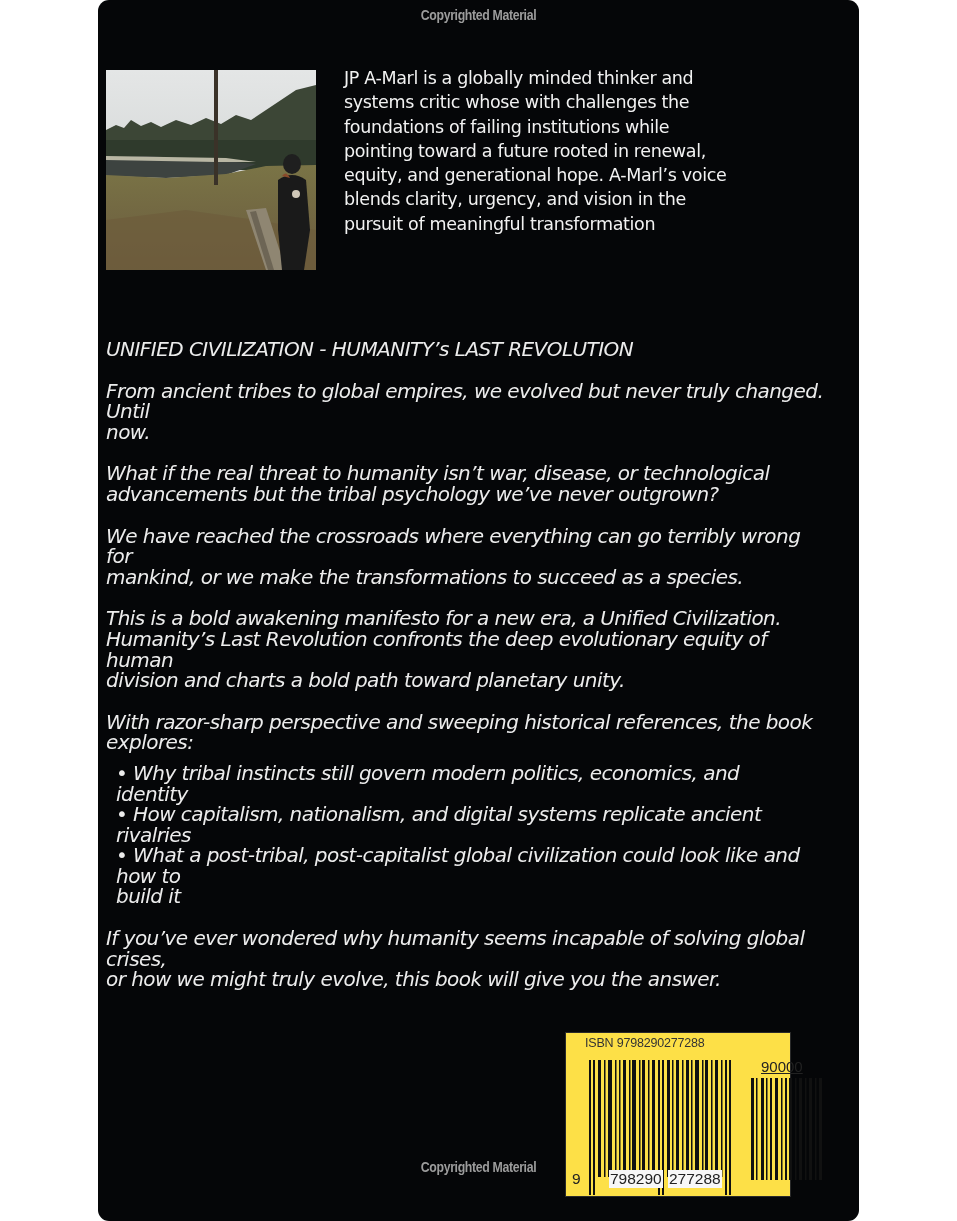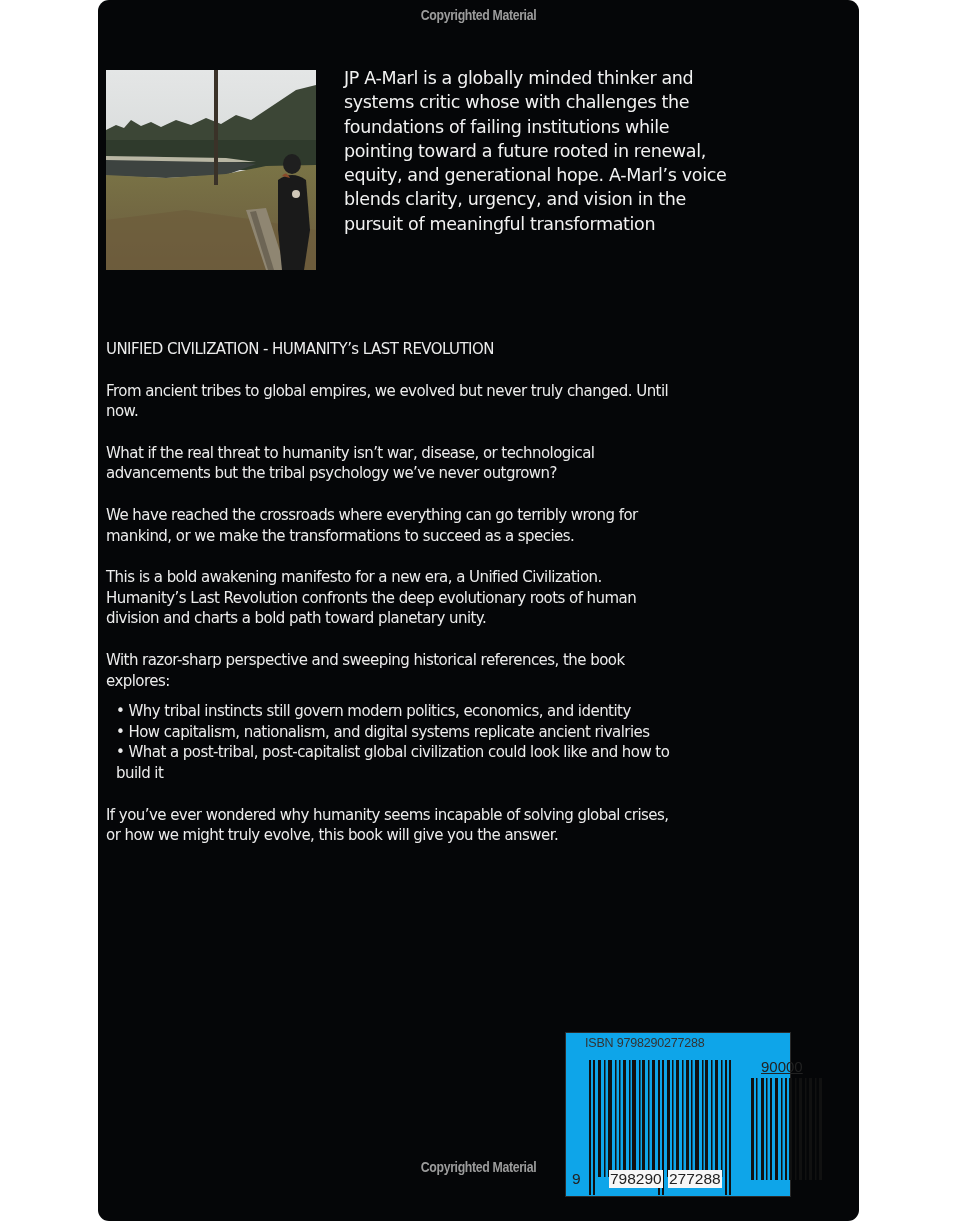--- a/index.html
+++ b/index.html
@@ -61,23 +61,24 @@
     white-space: pre-line;
   }
 
   .body-text {
     position: absolute;
     left: 8px;
     top: 339px;
     width: 720px;
     color: #ececec;
     font-family: "DejaVu Sans", sans-serif;
-    font-size: 15px;
+    font-size: 20px;
     line-height: 20.6px;
     letter-spacing: -0.55px;
+    font-style: italic;
   }
   .body-text p {
     margin: 0 0 21px 0;
     white-space: pre-line;
   }
   .body-text .heading {
     margin-bottom: 21px;
   }
   .bullets {
     margin: 10px;
@@ -89,21 +90,21 @@
   }
   .explore-block { margin-bottom: 21px; }
   .explore-block p { margin: 0; }
 
   .barcode-box {
     position: absolute;
     left: 467px;
     top: 1032px;
     width: 226px;
     height: 165px;
-    background: #0ea5e9;
+    background: #fde047;
     border: 1px solid #2a2a2a;
     box-sizing: border-box;
   }
   .isbn-label {
     position: absolute;
     left: 19px;
     top: 3px;
     font-family: "Liberation Sans", sans-serif;
     font-size: 12.5px;
     color: #333;
@@ -194,21 +195,21 @@
 
   <div class="body-text">
     <p class="heading">UNIFIED CIVILIZATION - HUMANITY’s LAST REVOLUTION</p>
     <p>From ancient tribes to global empires, we evolved but never truly changed. Until
 now.</p>
     <p>What if the real threat to humanity isn’t war, disease, or technological
 advancements but the tribal psychology we’ve never outgrown?</p>
     <p>We have reached the crossroads where everything can go terribly wrong for
 mankind, or we make the transformations to succeed as a species.</p>
     <p>This is a bold awakening manifesto for a new era, a Unified Civilization.
-Humanity’s Last Revolution confronts the deep evolutionary roots of human
+Humanity’s Last Revolution confronts the deep evolutionary equity of human
 division and charts a bold path toward planetary unity.</p>
     <div class="explore-block">
       <p>With razor-sharp perspective and sweeping historical references, the book
 explores:</p>
       <ul class="bullets">
         <li>• Why tribal instincts still govern modern politics, economics, and identity</li>
         <li>• How capitalism, nationalism, and digital systems replicate ancient rivalries</li>
         <li>• What a post-tribal, post-capitalist global civilization could look like and how to
 build it</li>
       </ul>

